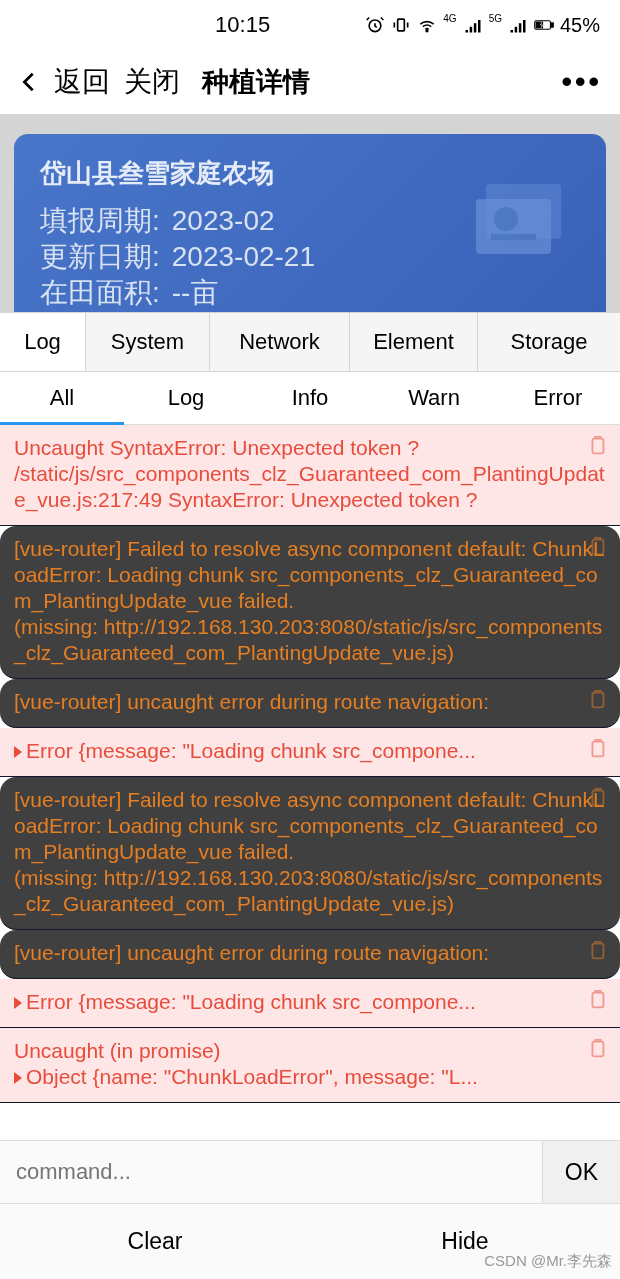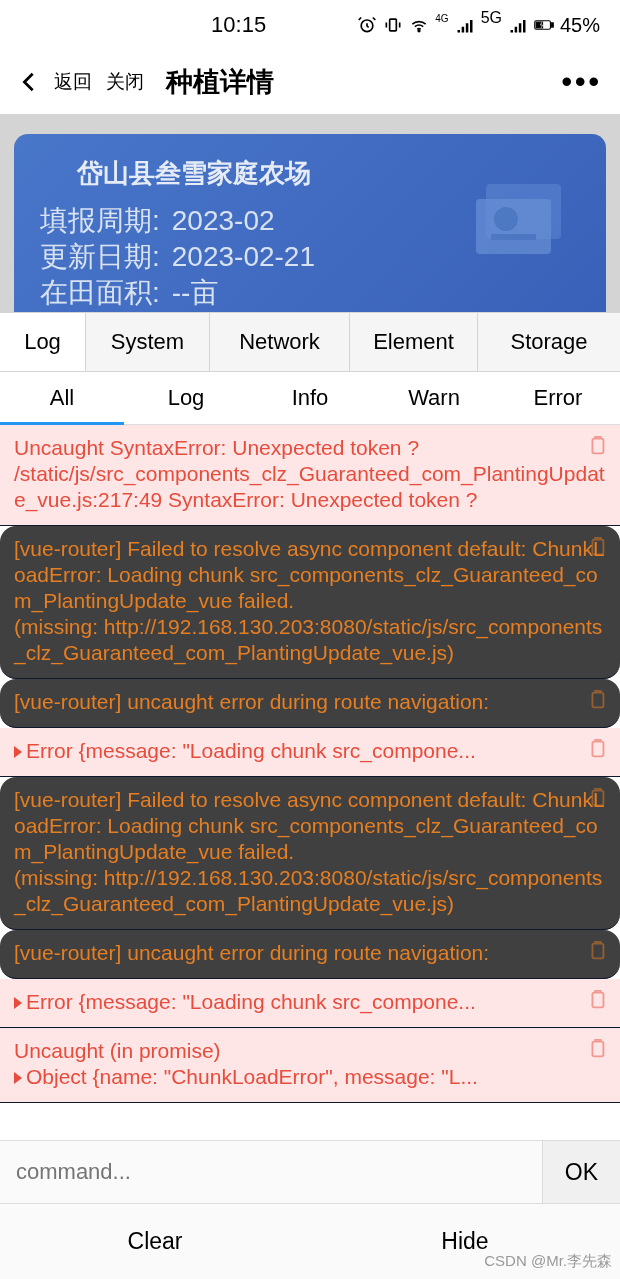--- a/index.html
+++ b/index.html
@@ -5,28 +5,28 @@
     * { margin: 0; padding: 0; box-sizing: border-box; }
     body { font-family: -apple-system, "Helvetica Neue", sans-serif; width: 620px; height: 1279px; background: #fff; overflow: hidden; position: relative; }
     
     .status-bar { height: 50px; display: flex; align-items: center; justify-content: space-between; padding: 0 20px; font-size: 22px; font-weight: 500; }
     .status-time { flex: 1; text-align: center; padding-left: 100px; }
     .status-right { display: flex; align-items: center; gap: 6px; font-size: 20px; }
     .status-right svg { width: 20px; height: 20px; }
     
     .nav-bar { height: 64px; display: flex; align-items: center; padding: 0 18px; gap: 14px; }
     .nav-back-icon { width: 22px; height: 22px; }
-    .nav-label { font-size: 19px; font-weight: 500; }
+    .nav-label { font-size: 28px; font-weight: 500; }
     .nav-title { font-size: 27px; font-weight: 700; margin-left: 8px; }
     .nav-dots { margin-left: auto; font-size: 30px; letter-spacing: 3px; font-weight: 700; }
     
     .overlay { position: absolute; top: 114px; left: 0; right: 0; bottom: 0; background: rgba(100,100,100,0.28); }
     
     .card { margin: 20px 14px 0; background: linear-gradient(135deg, #4876c9, #3960b8); border-radius: 14px; padding: 22px 26px; color: #d8e2f1; position: relative; overflow: hidden; }
-    .card-title { font-size: 26px; font-weight: 600; color: #e6ecf7; margin-bottom: 12px; margin-left: 37px; }
+    .card-title { font-size: 26px; font-weight: 600; color: #e6ecf7; margin-bottom: 12px; }
     .card-row { font-size: 28px; line-height: 36px; display: flex; gap: 12px; }
     .card-illust { position: absolute; right: 20px; top: 30px; width: 130px; height: 110px; opacity: 0.7; }
     
     .devtools { position: absolute; top: 312px; left: 0; right: 0; bottom: 0; background: #fff; display: flex; flex-direction: column; }
     
     .main-tabs { display: flex; border-top: 1px solid #d5d5d5; border-bottom: 1px solid #d5d5d5; background: #f5f5f5; }
     .main-tab { padding: 16px 0; font-size: 22px; text-align: center; border-right: 1px solid #d5d5d5; cursor: pointer; }
     .main-tab.active { background: #fff; }
     .main-tab:nth-child(1) { width: 86px; }
     .main-tab:nth-child(2) { width: 124px; }
@@ -69,21 +69,21 @@
         <path d="M4 9v6M20 9v6"></path>
       </svg>
     <svg viewBox="0 0 24 24" fill="none" stroke="#000" stroke-width="2">
         <path d="M4 11a12 12 0 0 1 16 0M7 14a8 8 0 0 1 10 0M10 17a4 4 0 0 1 4 0"></path>
         <circle cx="12" cy="19" r="1" fill="#000"></circle>
       </svg>
     <span style="font-size:10px;position:relative;top:-7px">4G</span>
     <svg viewBox="0 0 24 24" fill="#000">
         <path d="M3 18h3v3H3zM8 14h3v7H8zM13 10h3v11h-3zM18 6h3v15h-3z"></path>
       </svg>
-    <span style="font-size:16px;position:relative;top:-7px">5G</span>
+    <span style="font-size:10px;position:relative;top:-7px">5G</span>
     <svg viewBox="0 0 24 24" fill="#000">
         <path d="M3 18h3v3H3zM8 14h3v7H8zM13 10h3v11h-3zM18 6h3v15h-3z"></path>
       </svg>
     <svg viewBox="0 0 28 14" fill="none" stroke="#000" stroke-width="1.5">
         <rect x="1" y="1" width="22" height="12" rx="2"></rect>
         <rect x="3" y="3" width="9" height="8" fill="#000"></rect>
         <rect x="24" y="4" width="3" height="6" fill="#000"></rect>
         <path d="M11 3l-2 4h3l-2 4" stroke="#fff" stroke-width="1"></path>
       </svg>
     <span>45%</span>

